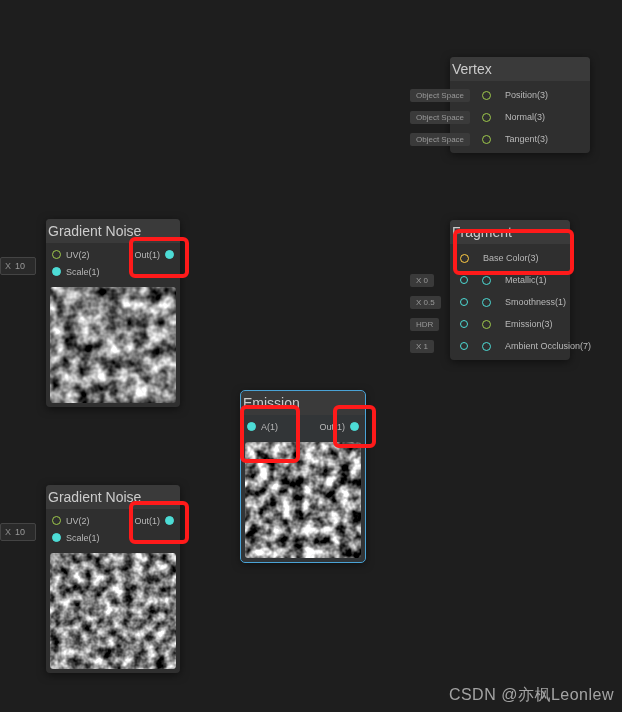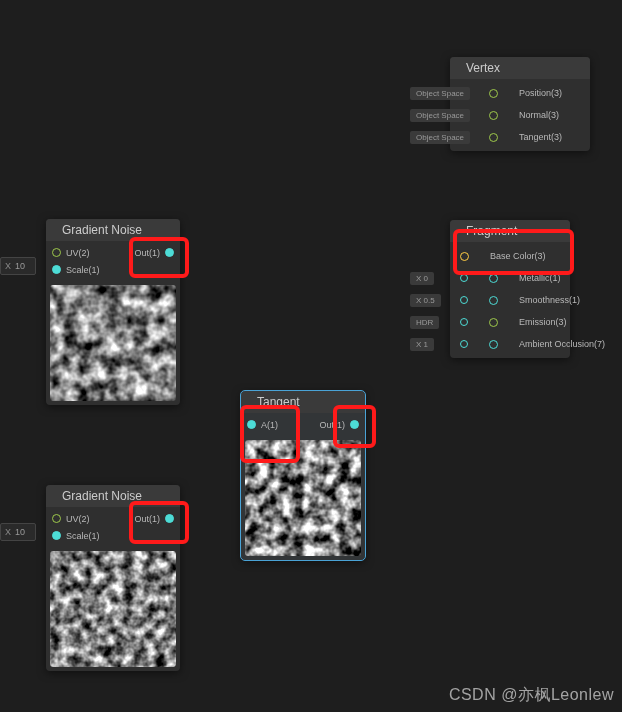--- a/index.html
+++ b/index.html
@@ -1,18 +1,18 @@
 <!DOCTYPE html>
 <html><head>
 <meta charset="utf-8">
 <style>
   html,body{margin:0;padding:0;width:622px;height:712px;background:#1e1e1e;font-family:Arial,Helvetica,sans-serif;font-size:9px;color:#b8b8b8;overflow:hidden;position:relative}
   .node{position:absolute;background:#2f2f2f;border-radius:4px;box-shadow:0 2px 8px rgba(0,0,0,.5)}
   .node.sel{background:#323537;outline:1px solid #4aa3d6}
-  .titlebar{background:#3a3a3a;border-radius:4px 4px 0 0;padding:4px 16px;color:#ccc;font-size:12px}
+  .titlebar{background:#3a3a3a;border-radius:4px 4px 0 0;padding:4px 2px;color:#ccc;font-size:14px}
   .row{position:relative;display:flex;align-items:center;height:17px;padding:0 6px}
   .rowpad{padding:3px 0}
   .row.inrow{justify-content:flex-start}
   .port{width:7px;height:7px;border-radius:50%;flex:0 0 7px;display:inline-block}
   .port.in{margin-right:5px}
   .port.out{margin-left:5px}
   .port.v{border:1px solid #9ec94b;background:transparent}
   .port.s{border:1px solid #4ddcd6;background:transparent}
   .port.fill{background:#4ddcd6;border-color:#4ddcd6}
   .port.g{border:1px solid #ffcc44;background:transparent}
@@ -21,21 +21,21 @@
   .numbox{position:absolute;height:16px;background:#2a2a2a;border:1px solid #444;border-radius:2px;display:flex;align-items:center;color:#9a9a9a;padding:0 4px;font-size:9px}
   .numbox .x{margin-right:4px;color:#888}
   .attached{background:#3a3a3a;border-radius:2px;padding:2px 6px;color:#999;font-size:8px;display:inline-flex;align-items:center}
   .preview{margin:4px;border-radius:3px;overflow:hidden}
   svg.noise{display:block;width:100%;height:100%}
   .hilite{position:absolute;border:4px solid #ff1a1a;border-radius:6px;pointer-events:none}
   .lineLayer{position:absolute;inset:0;pointer-events:none}
   .watermark{position:absolute;right:8px;bottom:6px;color:rgba(220,220,220,.7);font-size:16px;letter-spacing:.5px}
   .stack{display:flex;flex-direction:column;gap:4px;padding:5px 4px}
   .fragrow{display:flex;align-items:center;height:18px}
-  .slot{display:flex;align-items:center;gap:21px;margin-left:6px}
+  .slot{display:flex;align-items:center;gap:14px;margin-left:6px}
   .ledge{position:absolute;left:-40px;display:flex;align-items:center;gap:3px}
   .chip{width:6px;height:6px;border-radius:50%;border:1px solid #4ddcd6}
   .line{stroke:#4a8aa0;stroke-width:1.4;fill:none}
   .line2{stroke:#6a6a6a;stroke-width:1.4;fill:none}
 </style>
 </head>
 <body>
 
 <svg width="0" height="0" style="position:absolute">
   <defs>
@@ -119,21 +119,21 @@
         <rect width="100%" height="100%" filter="url(#perlin2)"></rect>
       </svg>
     </div>
 </div>
 <div class="numbox" style="left:0px;top:523px;width:26px">
     <span class="x">X</span>
     <span>10</span>
   </div>
 
 <div class="node sel" style="left:241px;top:391px;width:124px">
-  <div class="titlebar">Tangent</div>
+  <div class="titlebar">Emission</div>
   <div class="rowpad">
     <div class="row" style="justify-content:space-between">
       <span class="inwrap">
           <span class="port in s fill"></span>
           <span class="lbl">A(1)</span>
         </span>
       <span class="inwrap">
           <span class="lbl">Out(1)</span>
           <span class="port out s fill"></span>
         </span>

